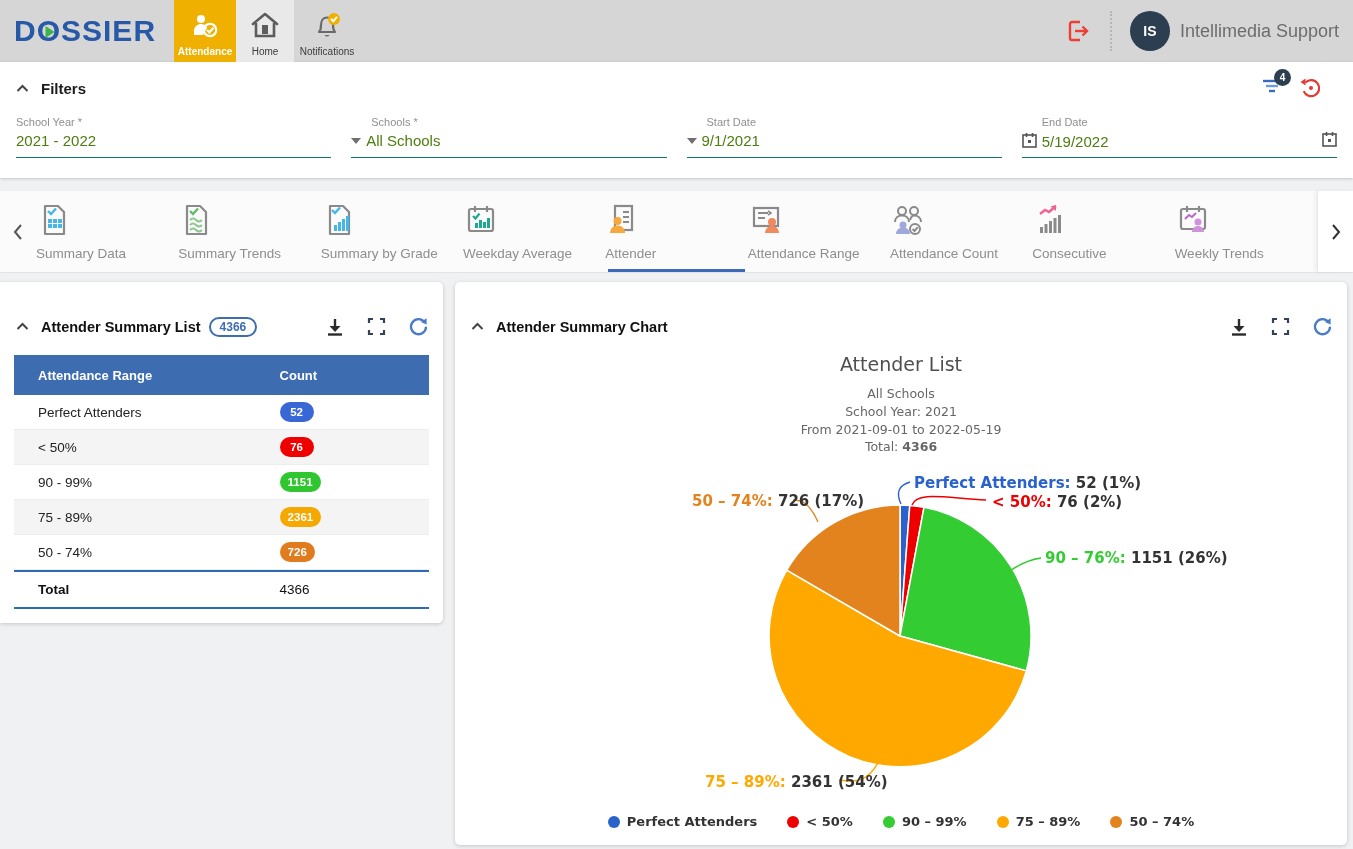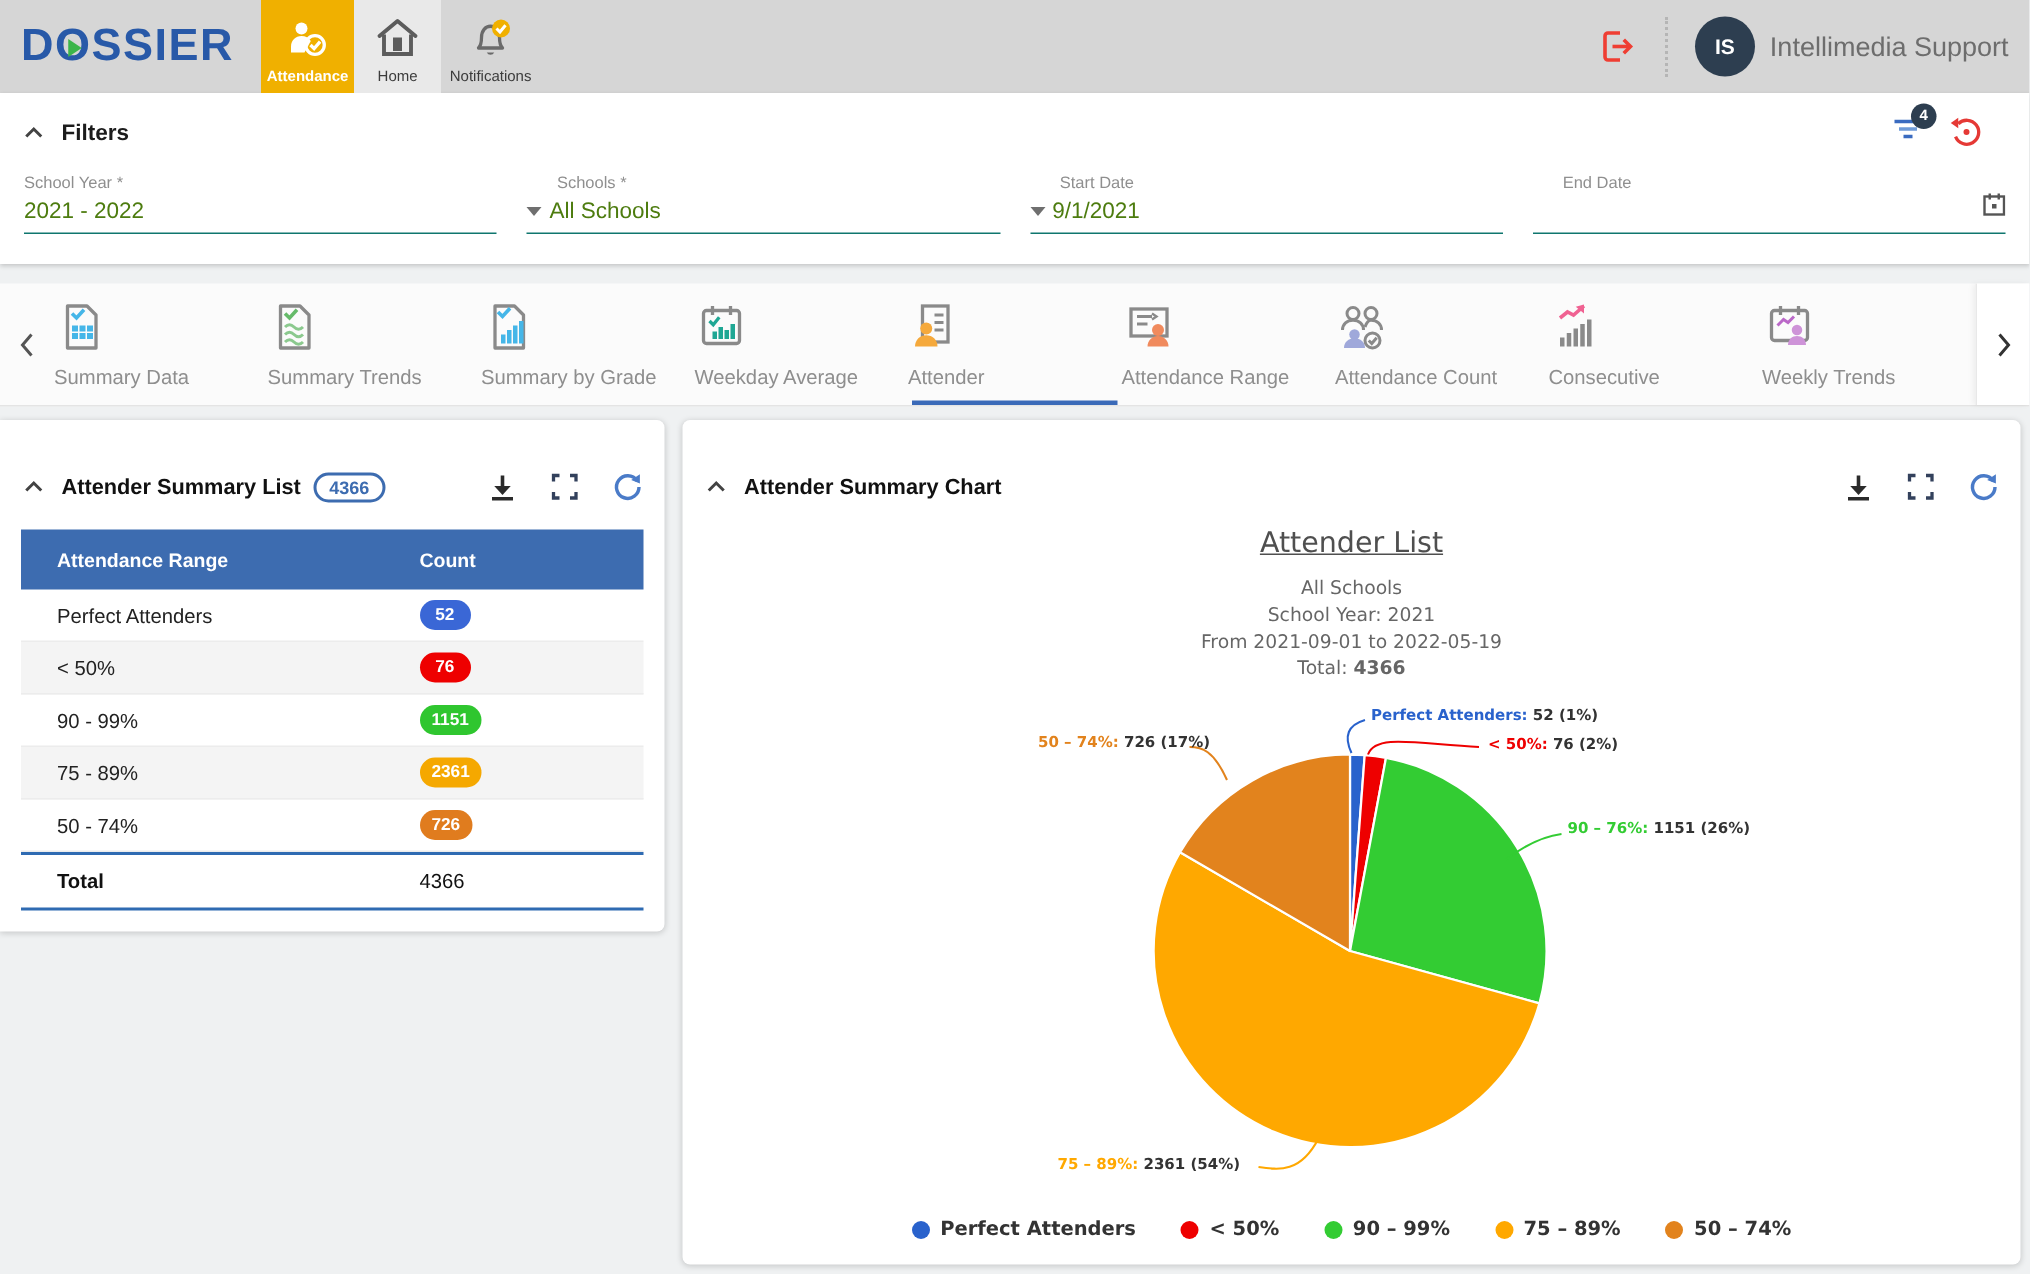--- a/index.html
+++ b/index.html
@@ -83,25 +83,25 @@
   .t-row .c2 { width:36%; }
   .count-badge { display:inline-block; min-width:34px; text-align:center; color:#fff; font-size:11.5px;
                  font-weight:bold; border-radius:11px; padding:4px 8px; }
   .t-total { display:flex; align-items:center; height:39px; font-size:13.5px; color:#111;
              border-top:2px solid #2f6bb2; border-bottom:2px solid #2f6bb2; }
   .t-total .c1 { padding-left:24px; width:64%; font-weight:bold; }
   .t-total .c2 { width:36%; }
 
   .chart-card { flex:1; }
   .chart-block { font-family:"DejaVu Sans", sans-serif; }
-  .chart-title { text-align:center; font-size:19px; color:#4f4f4f; margin-top:6px;text-decoration:underline; }
+  .chart-title { text-align:center; font-size:19px; color:#4f4f4f; margin-top:6px; }
   .chart-sub { text-align:center; font-size:12.5px; color:#666; line-height:1.42; margin-top:10px; }
   .chart-area { position:relative; height:350px; margin-top:2px; }
   .chart-area svg { position:absolute; left:0; top:0; }
-  .callout { position:absolute; font-size:10px; font-weight:600; white-space:nowrap; }
+  .callout { position:absolute; font-size:15px; font-weight:600; white-space:nowrap; }
   .callout .cat { }
   .callout .val { color:#333; }
   .legend-row { display:flex; justify-content:center; gap:30px; padding:6px 0 16px 0; }
   .legend-item { display:flex; align-items:center; gap:7px; font-size:13px; font-weight:600; color:#333;
                  cursor:pointer; font-family:"DejaVu Sans", sans-serif; }
   .legend-dot { width:12px; height:12px; border-radius:50%; }
 </style>
 </head>
 <body>
 
@@ -204,20 +204,31 @@
     </div>
     <div class="field indent">
       <span class="field-label">Start Date</span>
       <span class="field-value-row">
         <span class="dd-caret"></span>
         <span>9/1/2021</span>
       </span>
     </div>
     <div class="field indent">
       <span class="field-label">End Date</span>
+      <span class="field-value-row">
+        <span>
+          <svg width="15" height="16" viewBox="0 0 15 16">
+            <rect x="1" y="3" width="13" height="12" fill="none" stroke="#555" stroke-width="1.6"></rect>
+            <line x1="4.5" y1="1" x2="4.5" y2="5" stroke="#555" stroke-width="1.6"></line>
+            <line x1="10.5" y1="1" x2="10.5" y2="5" stroke="#555" stroke-width="1.6"></line>
+            <rect x="6" y="8" width="3" height="3" fill="#555"></rect>
+          </svg>
+        </span>
+        <span>5/19/2022</span>
+      </span>
       <span class="field-cal-end">
         <svg width="15" height="16" viewBox="0 0 15 16">
           <rect x="1" y="3" width="13" height="12" fill="none" stroke="#555" stroke-width="1.6"></rect>
           <line x1="4.5" y1="1" x2="4.5" y2="5" stroke="#555" stroke-width="1.6"></line>
           <line x1="10.5" y1="1" x2="10.5" y2="5" stroke="#555" stroke-width="1.6"></line>
           <rect x="6" y="8" width="3" height="3" fill="#555"></rect>
         </svg>
       </span>
     </div>
   </div>

